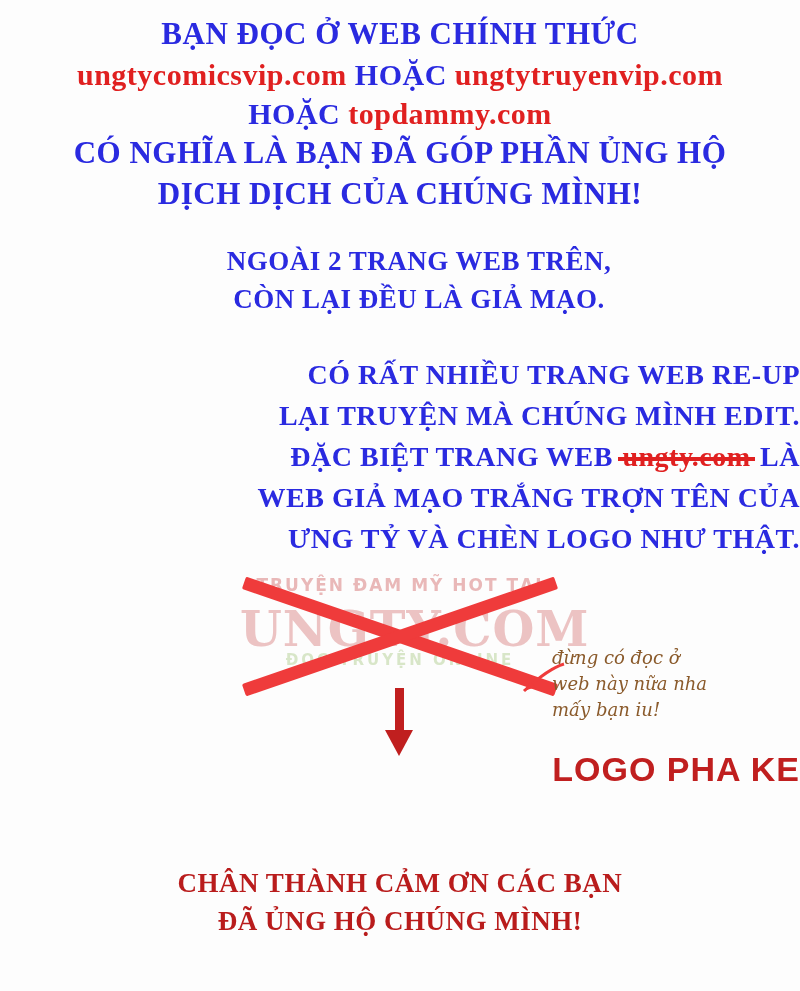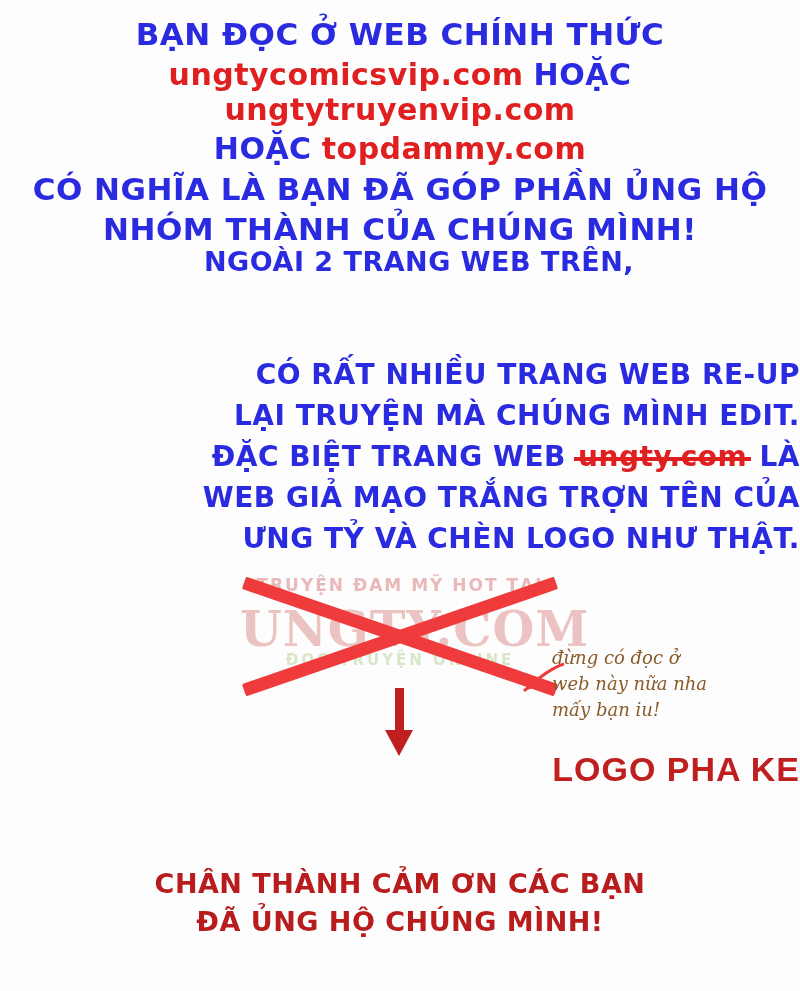--- a/index.html
+++ b/index.html
@@ -24,20 +24,21 @@
     background: #fdfdfd;
   }
 
   .notice-block {
     position: absolute;
     left: 0;
     width: 800px;
     text-align: center;
     line-height: 1.18;
     letter-spacing: 0.5px;
+    font-family: Liberation Serif, serif;
   }
 
   .l-blue {
     color: #2a2ae0;
     font-weight: 700;
   }
   .l-red {
     color: #e02020;
     font-weight: 700;
   }
@@ -226,25 +227,26 @@
     <span class="line" id="head-l2">
       <span class="l-red">ungtycomicsvip.com</span>
       <span class="l-blue">HOẶC</span>
       <span class="l-red">ungtytruyenvip.com</span>
     </span>
     <span class="line" id="head-l3">
       <span class="l-blue">HOẶC</span>
       <span class="l-red">topdammy.com</span>
     </span>
     <span class="line l-blue" id="head-l4">CÓ NGHĨA LÀ BẠN ĐÃ GÓP PHẦN ỦNG HỘ</span>
-    <span class="line l-blue" id="head-l5">NHÓM THÀNH CỦA CHÚNG MÌNH!</span>
+    <span class="line l-blue" id="head-l5">DỊCH DỊCH CỦA CHÚNG MÌNH!</span>
   </div>
 
   <div class="notice-block" id="para2">
     <span class="line">NGOÀI 2 TRANG WEB TRÊN,</span>
+    <span class="line">CÒN LẠI ĐỀU LÀ GIẢ MẠO.</span>
   </div>
 
   <div class="notice-block" id="para3">
     <span class="line">CÓ RẤT NHIỀU TRANG WEB RE-UP</span>
     <span class="line">LẠI TRUYỆN MÀ CHÚNG MÌNH EDIT.</span>
     <span class="line">
       <span>ĐẶC BIỆT TRANG WEB</span>
       <span class="strike-red">ungty.com</span>
       <span>LÀ</span>
     </span>

